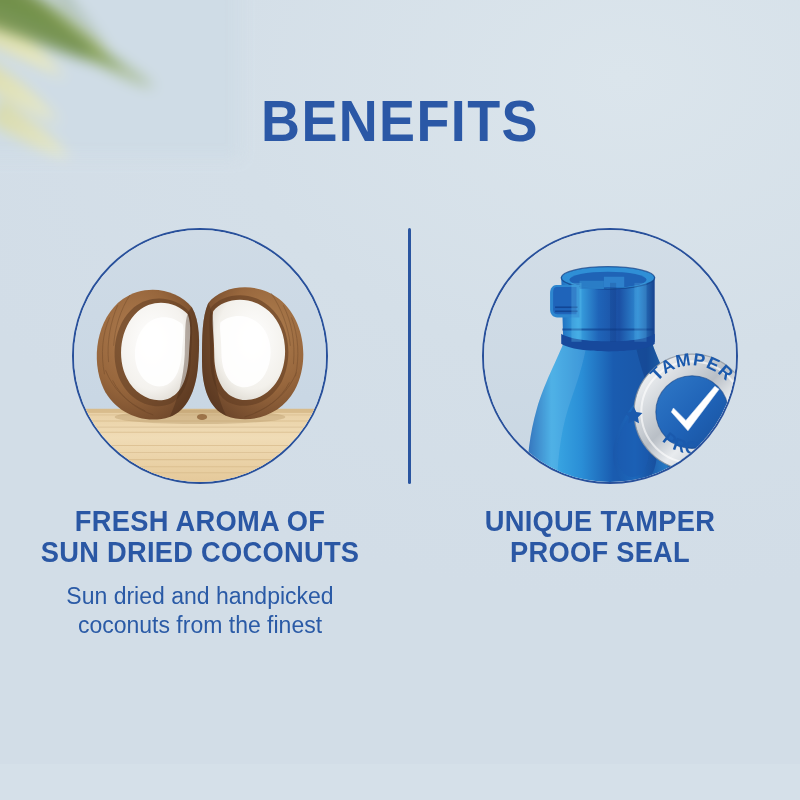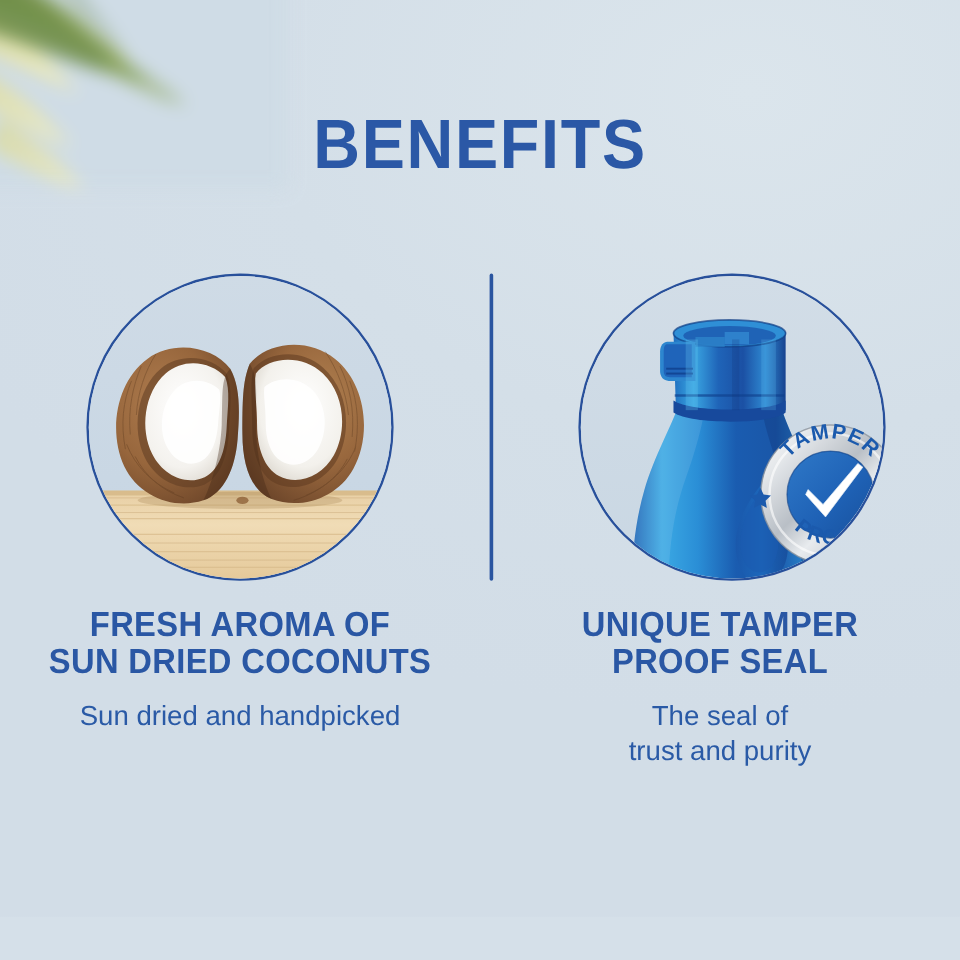--- a/index.html
+++ b/index.html
@@ -259,20 +259,21 @@
         </div>
       </div>
 
       <div class="cap-title">
         <span class="nowrapline">FRESH AROMA OF</span>
         <span class="nowrapline">SUN DRIED COCONUTS</span>
       </div>
 
       <div class="cap-body">
         <span class="nowrapline">Sun dried and handpicked</span>
+        <span class="nowrapline">coconuts from the finest</span>
       </div>
     </div>
 
     <div class="col right">
 
       <div class="circle">
         <div class="media">
           <svg viewBox="0 0 252 252" xmlns="http://www.w3.org/2000/svg">
             <defs>
               <linearGradient id="bgSky2" x1="0" y1="0" x2="0" y2="1">
@@ -376,20 +377,16 @@
             </g>
           </svg>
         </div>
       </div>
 
       <div class="cap-title">
         <span class="nowrapline">UNIQUE TAMPER</span>
         <span class="nowrapline">PROOF SEAL</span>
       </div>
 
-      <div class="cap-body">
-        <span class="nowrapline">The seal of</span>
-        <span class="nowrapline">trust and purity</span>
-      </div>
     </div>
 
   </div>
 </div>
 
 </body></html>

